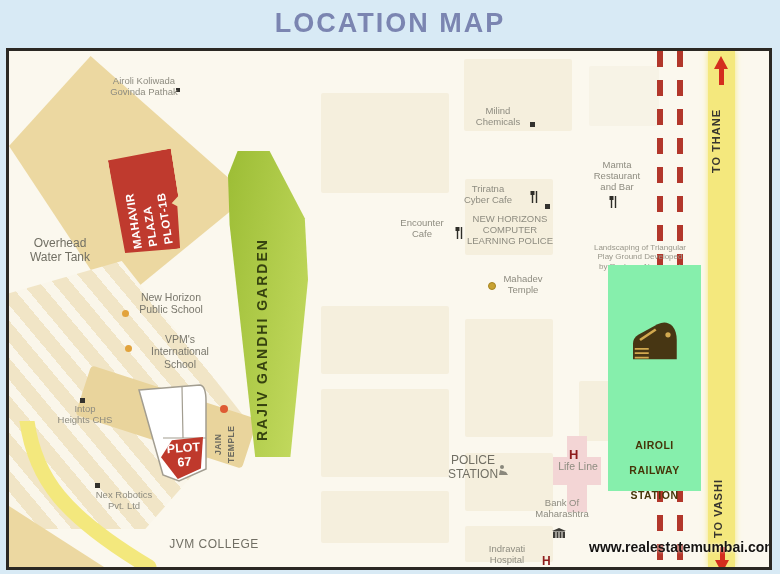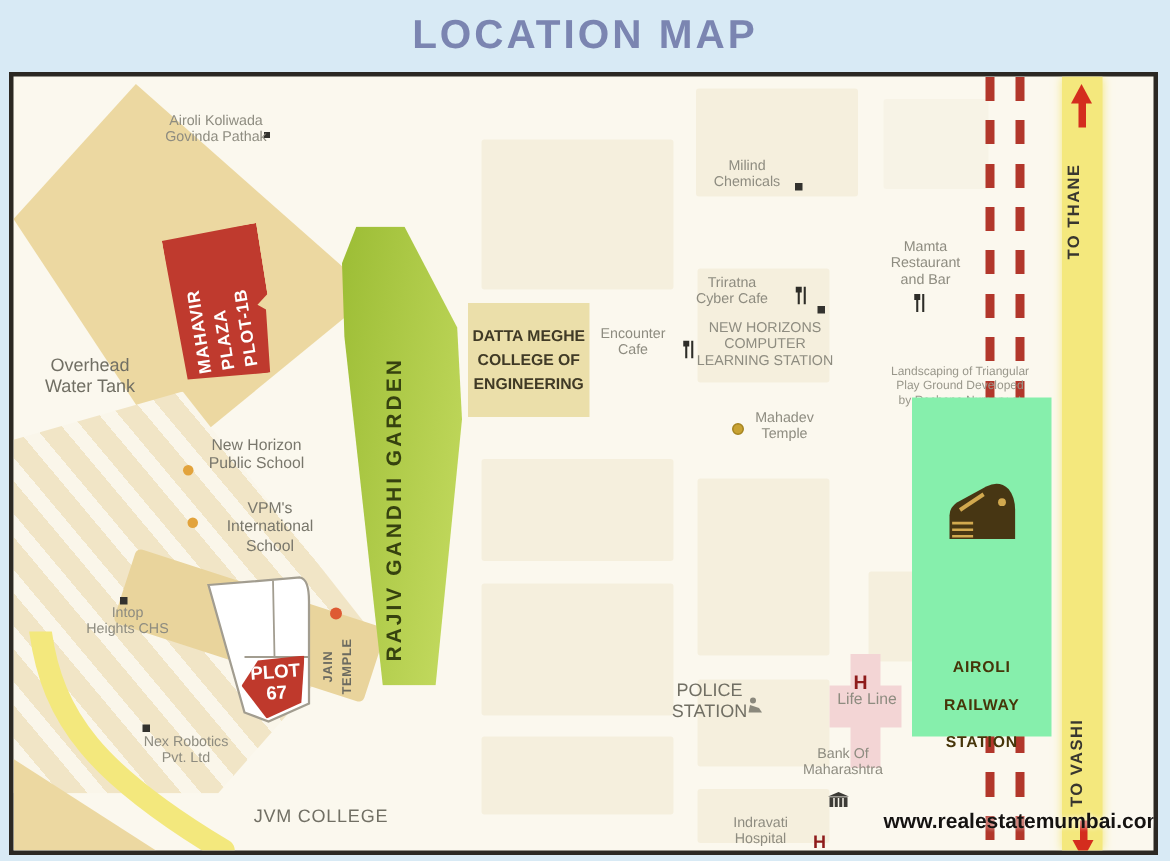--- a/index.html
+++ b/index.html
@@ -84,27 +84,20 @@
 
     <div class="abs" style="left:106px;top:102px;width:64px;height:100px;z-index:3;background:#bf3a2e;
                 transform:rotate(-9deg);
                 clip-path:polygon(0 2%,100% 0,100% 48%,88% 54%,96% 58%,90% 100%,4% 96%);">
       <div class="vtext" style="position:absolute;left:9px;top:6px;height:88px;font-size:11.5px;font-weight:bold;
                   color:#ffffff;letter-spacing:.5px;line-height:1.35;">MAHAVIR
 PLAZA
 PLOT-1B</div>
     </div>
 
-    <div class="abs" style="left:303px;top:151px;width:81px;height:76px;z-index:3;background:#ebdfaa;
-                display:flex;align-items:center;justify-content:center;">
-      <div style="font-size:10.5px;font-weight:bold;color:#403a26;text-align:center;
-                  white-space:pre-line;line-height:1.55;">DATTA MEGHE
-COLLEGE OF
-ENGINEERING</div>
-    </div>
 
     <svg class="abs" style="left:126px;top:330px;z-index:3;" width="90" height="105" viewBox="0 0 90 105">
       <path d="M4,9 L65,4 Q71,5 71,20 L71,88 L44,100 L28,94 Z" fill="#ffffff" stroke="#a29d90" stroke-width="1.5"></path>
       <path d="M47,6 L48,57 M28,57 L71,57" fill="none" stroke="#a29d90" stroke-width="1.2"></path>
     </svg>
     <div class="abs" style="left:152px;top:386px;width:42px;height:42px;z-index:4;background:#bf392c;
                 clip-path:polygon(0 48%,26% 8%,100% 0,95% 75%,40% 100%);">
       <div style="position:absolute;left:6px;top:5px;width:34px;font-size:12.5px;font-weight:bold;
                   color:#fff;text-align:center;white-space:pre-line;line-height:1.1;transform:rotate(-4deg);">PLOT
 67</div>
@@ -173,21 +166,21 @@
 Restaurant
 and Bar</div>
     <div class="lbl lbl-dark" style="left:4px;top:140px;width:94px;margin-top:45px;">Overhead
 Water Tank</div>
     <div class="lbl" style="left:440px;top:132px;width:78px;">Triratna
 Cyber Cafe</div>
     <div class="lbl" style="left:382px;top:166px;width:62px;">Encounter
 Cafe</div>
     <div class="lbl" style="left:441px;top:162px;width:120px;">NEW HORIZONS
 COMPUTER
-LEARNING STATION</div>
+LEARNING POLICE</div>
     <div class="lbl" style="left:486px;top:222px;width:56px;">Mahadev
 Temple</div>
     <div class="lbl" style="left:118px;top:240px;width:88px;font-size:10.5px;color:#79776c;">New Horizon
 Public School</div>
     <div class="lbl" style="left:130px;top:282px;width:82px;font-size:10.5px;color:#79776c;">VPM's
 International
 School</div>
     <div class="lbl" style="left:38px;top:352px;width:76px;">Intop
 Heights CHS</div>
     <div class="lbl vtext" style="left:203px;top:363px;height:60px;font-size:8.5px;font-weight:bold;color:#6b6a60;letter-spacing:.5px;line-height:1.5;">JAIN

